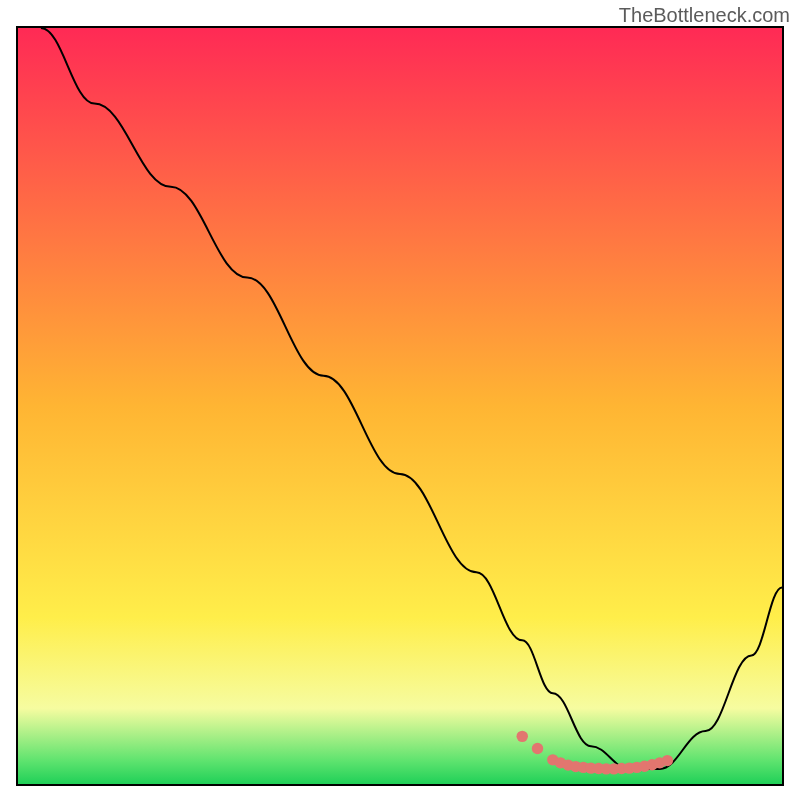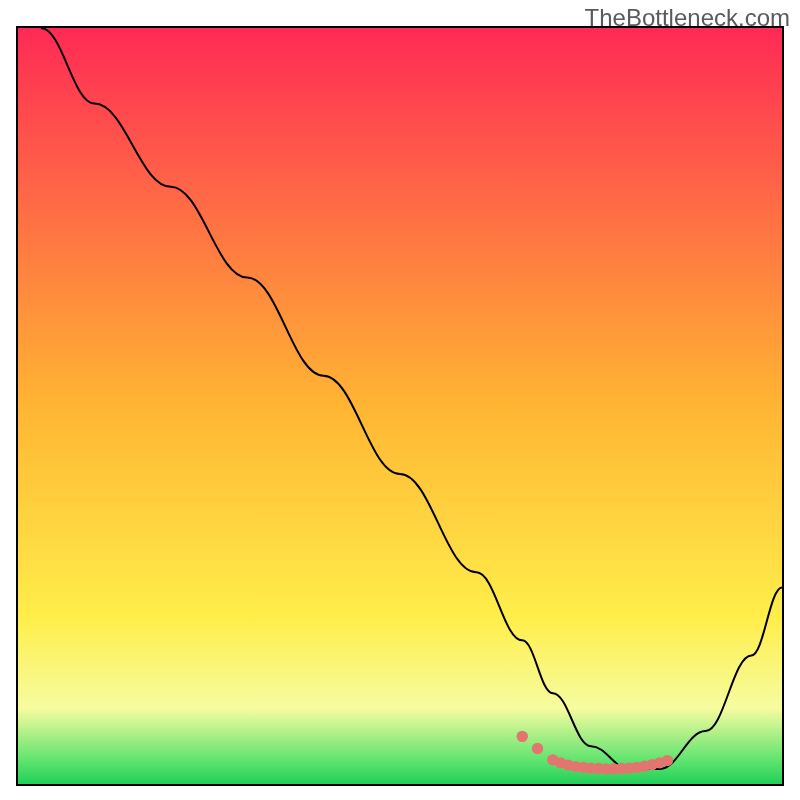--- a/index.html
+++ b/index.html
@@ -9,21 +9,21 @@
     height: 800px;
     background: #ffffff;
     font-family: Arial, Helvetica, sans-serif;
     position: relative;
   }
   .watermark {
     position: absolute;
     top: 4px;
     right: 10px;
     color: #5b5b5b;
-    font-size: 24px;
+    font-size: 20px;
     font-weight: 400;
     z-index: 20;
   }
   .plot-frame {
     position: absolute;
     left: 16px;
     top: 26px;
     width: 768px;
     height: 760px;
     border: 2px solid #000;

